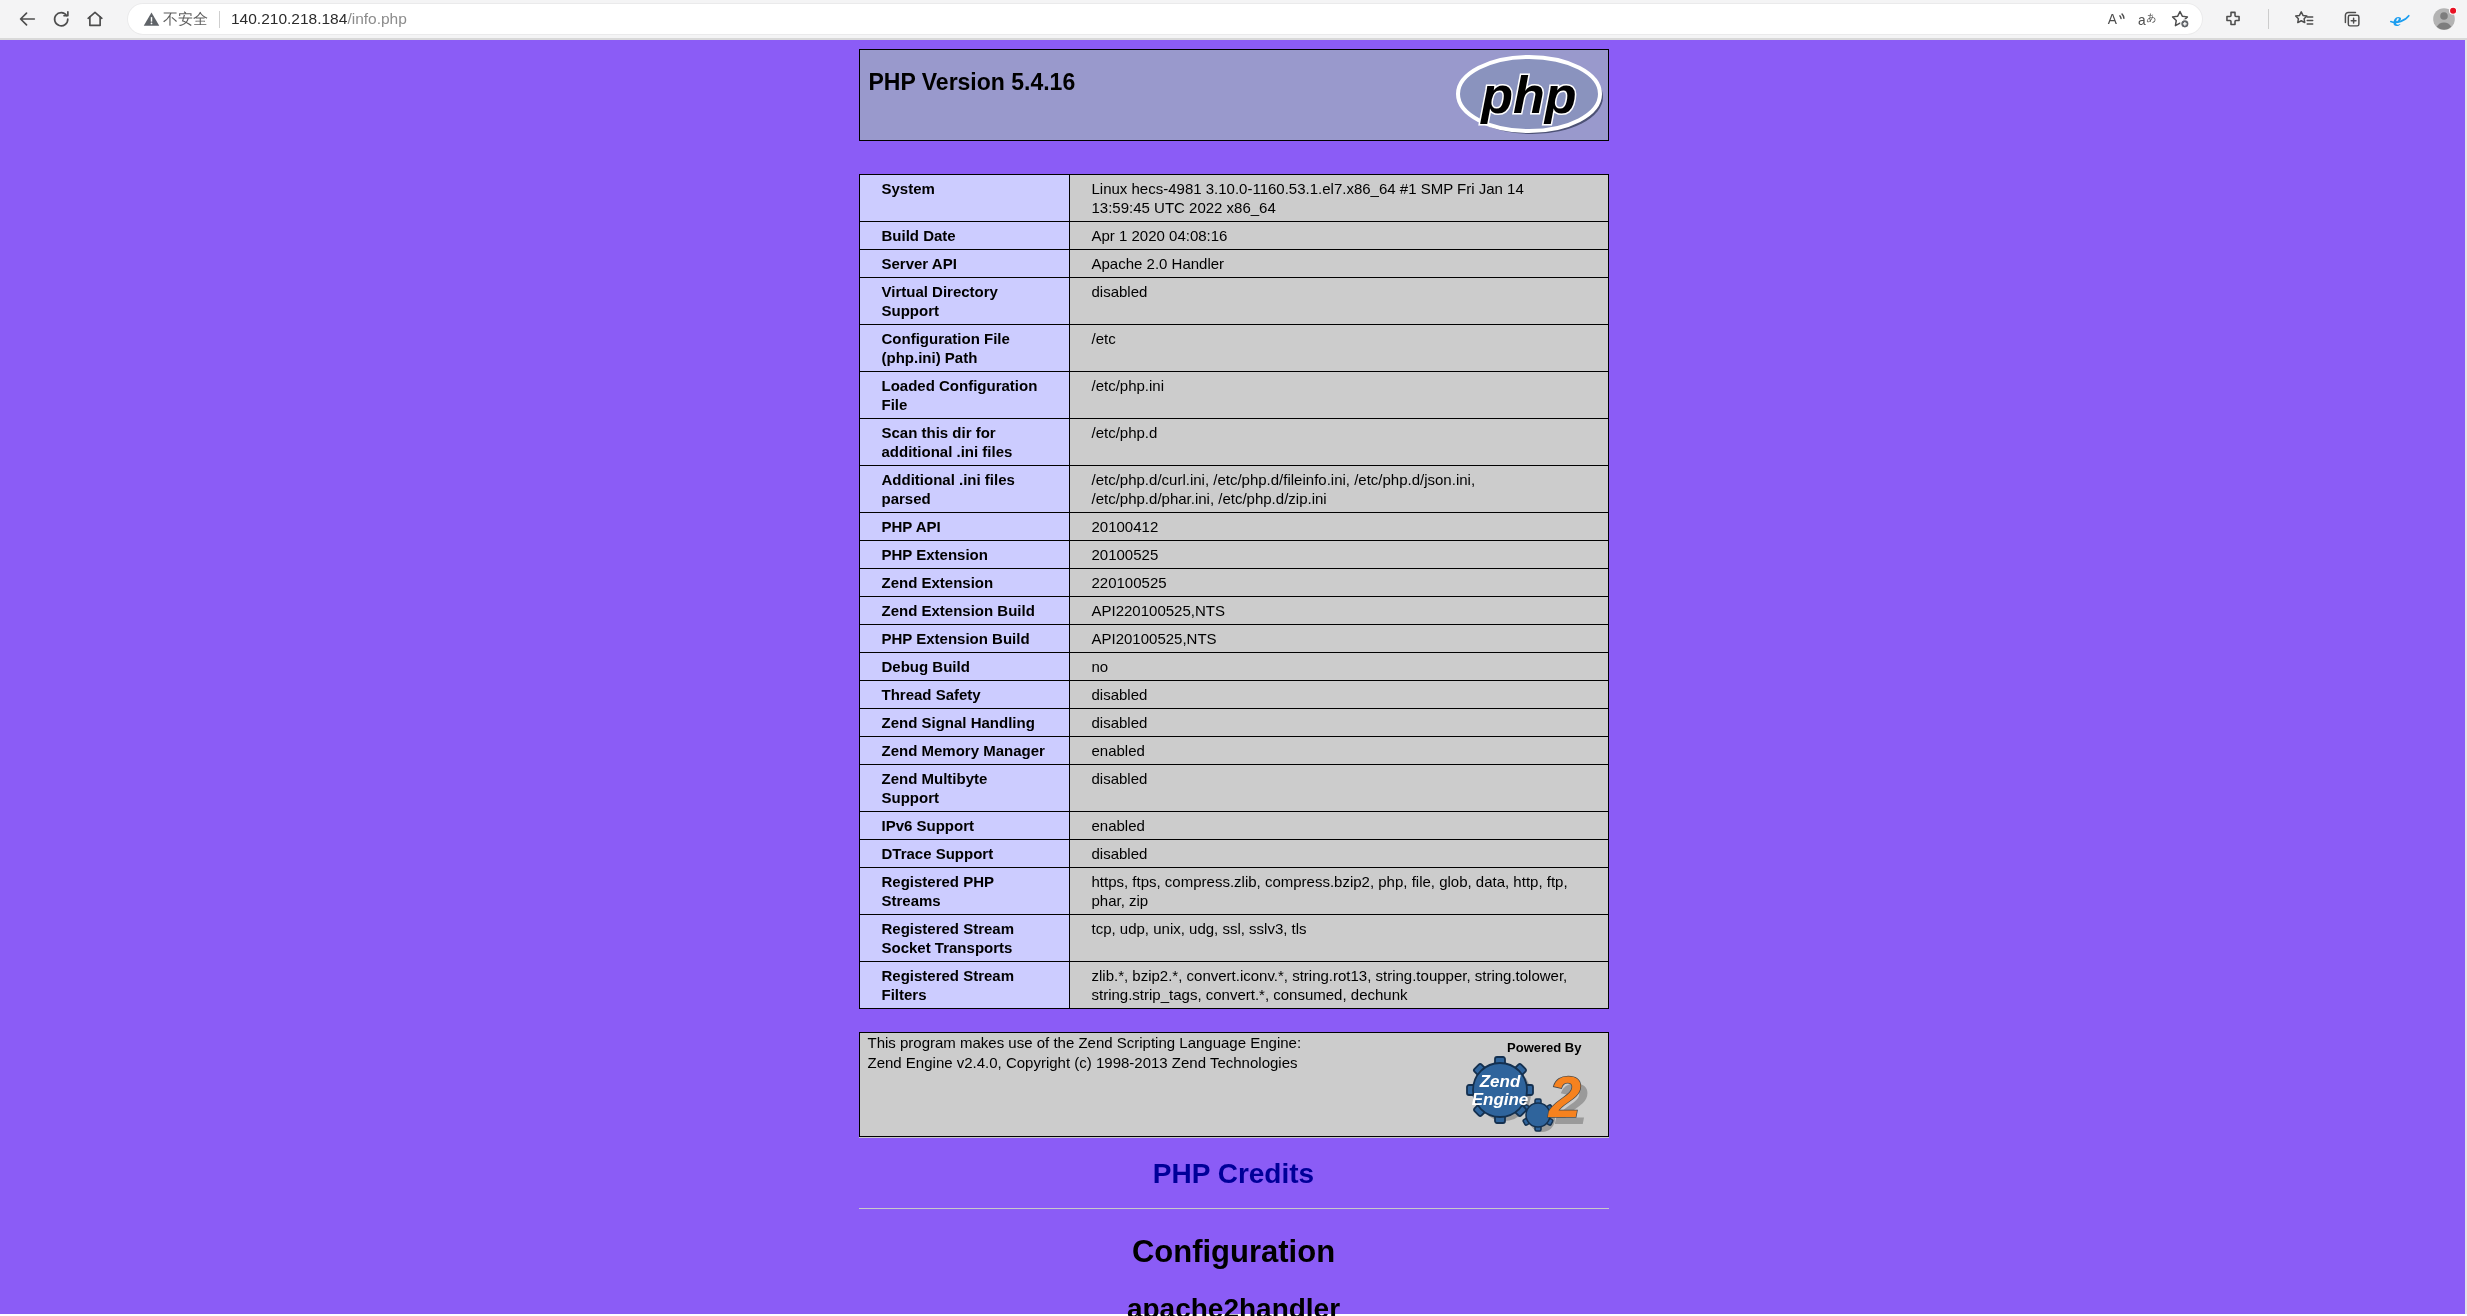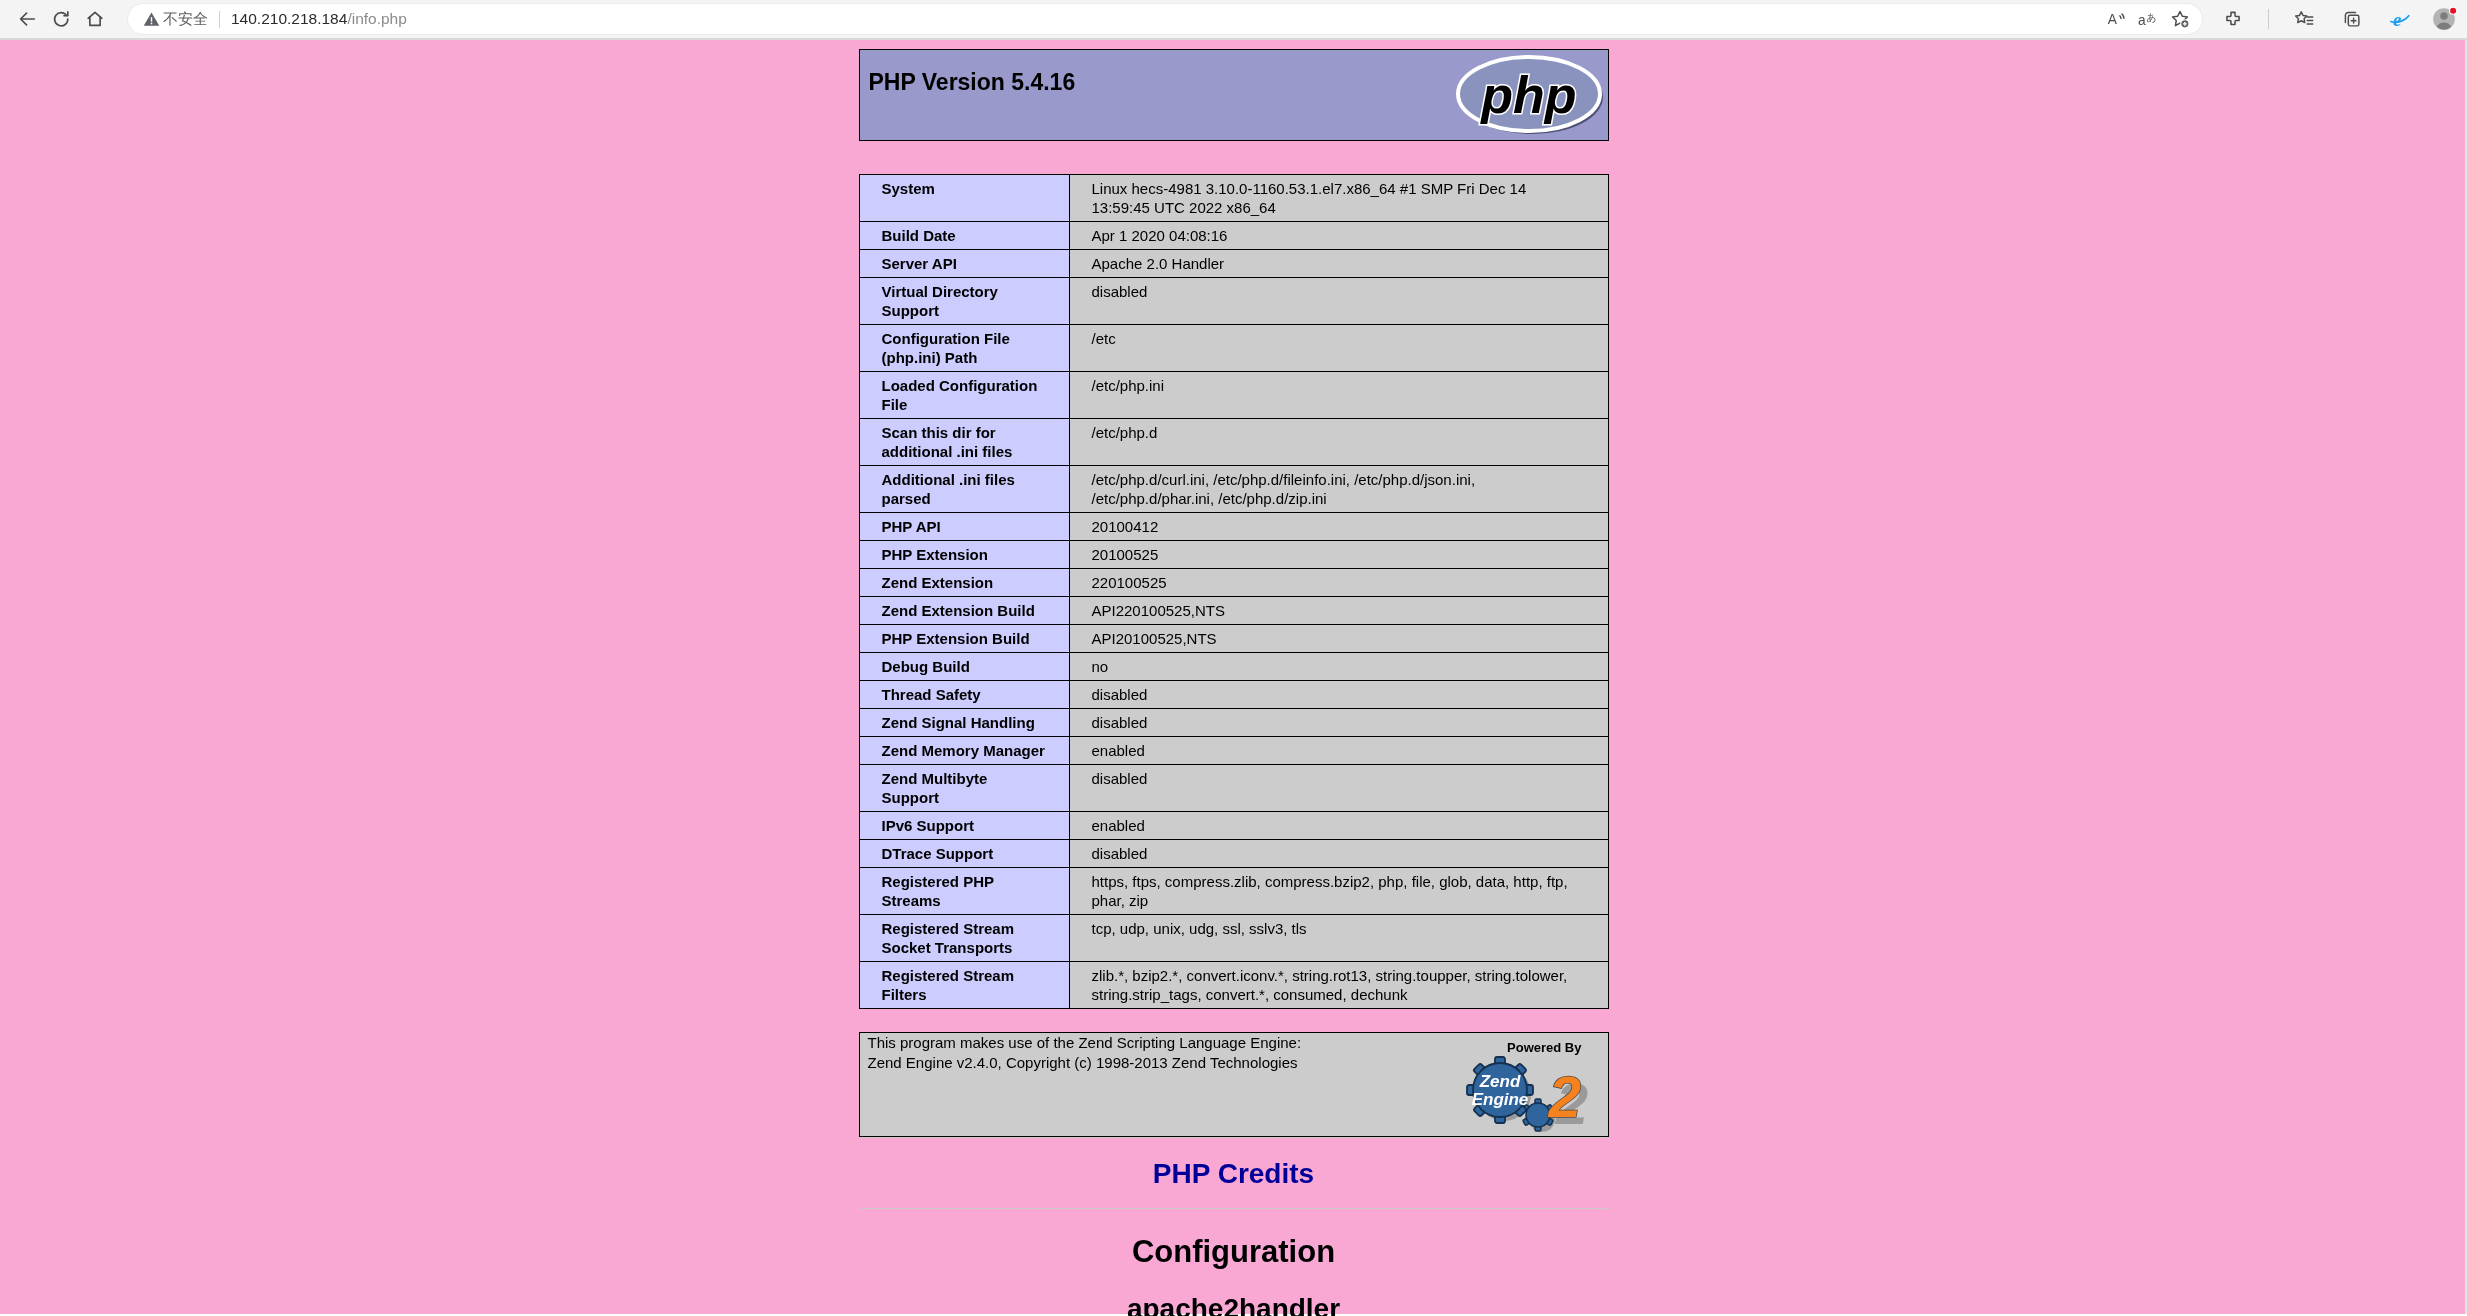--- a/index.html
+++ b/index.html
@@ -43,21 +43,21 @@
   .pill-btn {
     width:32px; height:28px; flex:0 0 auto;
     display:flex; align-items:center; justify-content:center;
     border:none; background:transparent; border-radius:6px; padding:0; cursor:pointer;
   }
   .toolbar-right { display:flex; align-items:center; gap:14px; flex:0 0 auto; padding-right:2px; }
   .tb-sep { width:1px; height:20px; background:#cccccc; margin:0 4px; }
   .avatar-wrap { position:relative; width:26px; height:26px; }
 
   
-  .page { position:relative; width:100%; height:1274px; background:#f9a8d4; }
+  .page { position:relative; width:100%; height:1274px; background:#8b5cf6; }
   .window-edge { position:absolute; top:0; right:0; width:2px; height:100%; background:#e4e4e6; }
   .content { width:750px; margin:0 auto; padding-top:9px; }
 
   .php-header-box {
     position:relative; height:92px;
     background:var(--header-bg,#9999cc);
     border:1px solid #000;
   }
   .php-header-title {
     margin:0; padding:19px 0 0 9px;
@@ -207,21 +207,21 @@
         <ellipse cx="74" cy="41" rx="71" ry="37" fill="#8a93be" stroke="#ffffff" stroke-width="4"></ellipse>
         <text x="74" y="60" text-anchor="middle" font-size="52" font-weight="bold" font-style="italic" font-family="Liberation Sans, sans-serif" fill="#000000" stroke="#ffffff" stroke-width="3" paint-order="stroke">php</text>
       </svg>
     </div>
 
     <table class="info-table">
       <tbody>
 
           <tr>
             <th>System</th>
-            <td>Linux hecs-4981 3.10.0-1160.53.1.el7.x86_64 #1 SMP Fri Dec 14 13:59:45 UTC 2022 x86_64</td>
+            <td>Linux hecs-4981 3.10.0-1160.53.1.el7.x86_64 #1 SMP Fri Jan 14 13:59:45 UTC 2022 x86_64</td>
           </tr>
 
           <tr>
             <th>Build Date</th>
             <td>Apr 1 2020 04:08:16</td>
           </tr>
 
           <tr>
             <th>Server API</th>
             <td>Apache 2.0 Handler</td>

